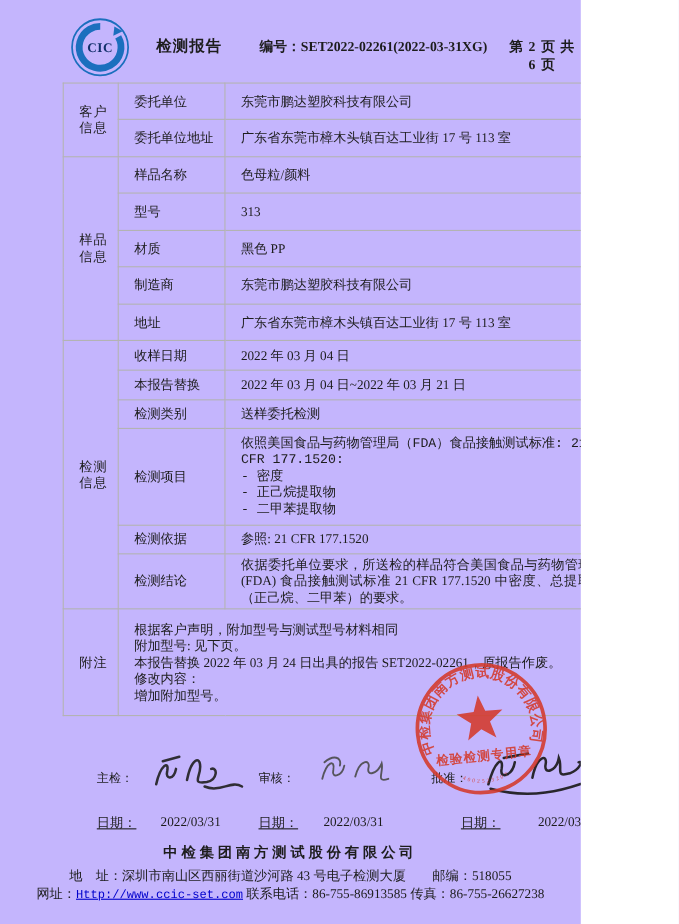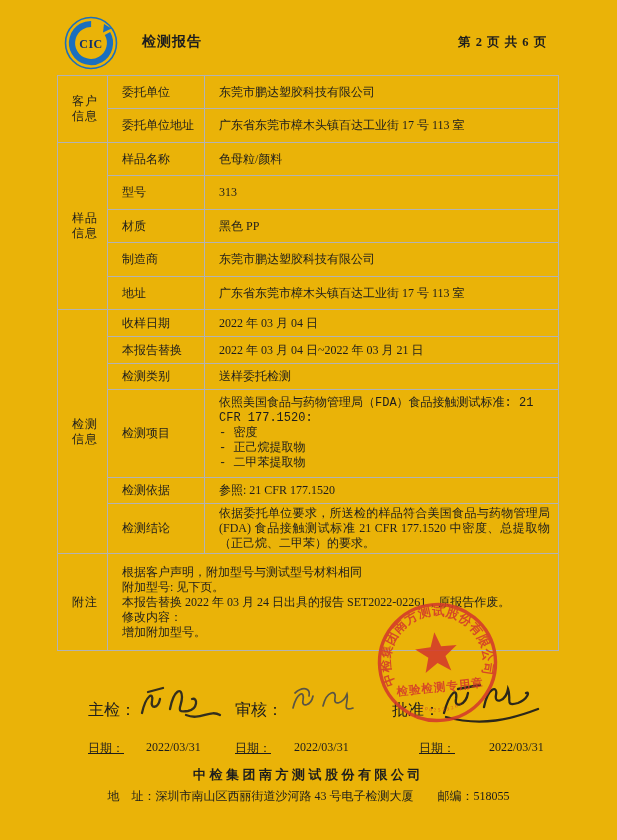--- a/index.html
+++ b/index.html
@@ -1,19 +1,19 @@
 <!DOCTYPE html>
 <html><head>
 <meta charset="utf-8">
 <style>
   html,body{margin:0;padding:0;background:#ffffff;}
   .page{
     position:relative;
-    width:617px;height:840px;
-    background:#eab308;
+    width:528px;height:840px;
+    background:#c4b5fd;
     font-family:"Liberation Serif", serif;
     color:#1d1d1d;
     overflow:hidden;
   }
   
   .hdr-logo{position:absolute;left:63px;top:15px;width:56px;height:56px;}
   .hdr-title{position:absolute;left:142px;top:33px;font-size:14px;font-weight:bold;letter-spacing:1px;}
   .hdr-no{position:absolute;left:236px;top:34px;font-size:12.5px;font-weight:bold;}
   .hdr-page{position:absolute;left:458px;top:34px;font-size:12.5px;font-weight:bold;letter-spacing:1px;text-align:center;}
   
@@ -31,21 +31,21 @@
     text-align:left;
     padding:2px 3px;
     white-space:pre-line;
     line-height:22px;
     letter-spacing:1px;
   }
   td.ml{padding:6px 10px 4px 14px;line-height:17px;font-family:Liberation Mono, monospace;}
   td.concl{line-height:15.5px;text-align:justify;padding:3px 10px 3px 14px;}
   td.remark{padding:5px 10px 4px 10px;line-height:19.2px;}
   
-  .sig-label{position:absolute;font-size:16px;}
+  .sig-label{position:absolute;font-size:11px;}
   .sig-svg{position:absolute;}
   .date-label{position:absolute;font-size:12px;text-decoration:underline;}
   .date-val{position:absolute;font-size:12px;}
   
   .stamp{position:absolute;left:372px;top:597px;width:131px;height:131px;opacity:.88;}
   
   .f1{position:absolute;top:766px;left:0;width:100%;text-align:center;font-size:13px;font-weight:bold;letter-spacing:3.5px;}
   .f2{position:absolute;top:788px;left:0;width:100%;text-align:center;font-size:12px;}
   .f3{position:absolute;top:804px;left:0;width:100%;text-align:center;font-size:12px;}
   .f3 a{color:#0000cc;text-decoration:underline;font-family:"Liberation Mono", monospace;font-size:11px;}
@@ -58,20 +58,21 @@
   <svg class="hdr-logo" viewBox="0 0 56 56">
     <circle cx="28" cy="28" r="25.5" fill="none" stroke="#1b6fbe" stroke-width="1.6"></circle>
     <g transform="rotate(-30 28 28)">
       <circle cx="28" cy="28" r="19" fill="none" stroke="#1b6fbe" stroke-width="6.2" stroke-dasharray="99 21" stroke-linecap="butt"></circle>
     </g>
     <polygon points="41,9 48.5,13.5 40,17.5" fill="#1b6fbe"></polygon>
     <text x="28" y="32.5" text-anchor="middle" font-family="Liberation Serif, serif" font-size="12" font-weight="bold" fill="#12306b" letter-spacing="0.5">CIC</text>
   </svg>
 
   <div class="hdr-title">检测报告</div>
+  <div class="hdr-no">编号：SET2022-02261(2022-03-31XG)</div>
   <div class="hdr-page">第 2 页 共 6 页</div>
 
   <div class="tbl-wrap">
     <table class="info">
       <colgroup>
           <col style="width:50px">
           <col style="width:97px">
           <col style="width:354px">
         </colgroup>
 
@@ -205,14 +206,15 @@
       </text>
       <text x="65.5" y="94" text-anchor="middle" font-size="11.5" font-weight="bold" fill="#d43a2b" letter-spacing="1">检验检测专用章</text>
       <text font-size="5" fill="#d43a2b" letter-spacing="2">
         <textPath href="#arcBottom" startOffset="50%" text-anchor="middle">4002523207</textPath>
       </text>
     </g>
   </svg>
 
   <div class="f1">中检集团南方测试股份有限公司</div>
   <div class="f2">地　址：深圳市南山区西丽街道沙河路 43 号电子检测大厦　　邮编：518055</div>
+  <div class="f3"><span>网址：</span><a href="#" title="Http://www.ccic-set.com">Http://www.ccic-set.com</a> <span>联系电话：86-755-86913585  传真：86-755-26627238</span></div>
 
 </div>
 
 </body></html>

